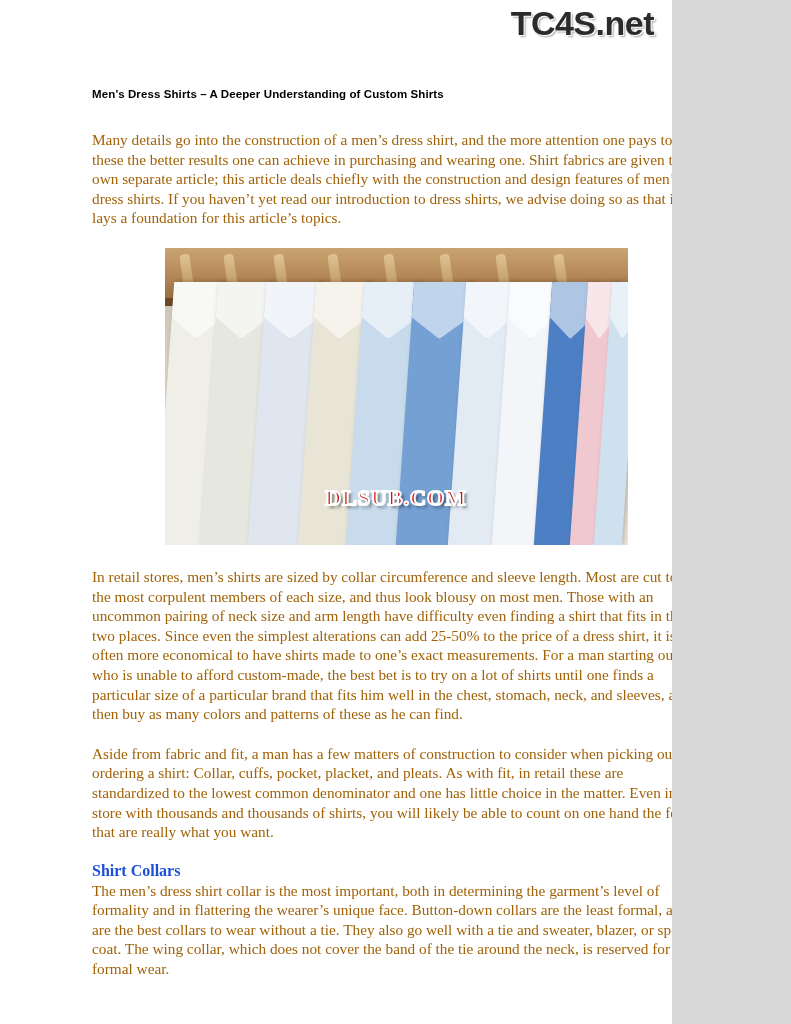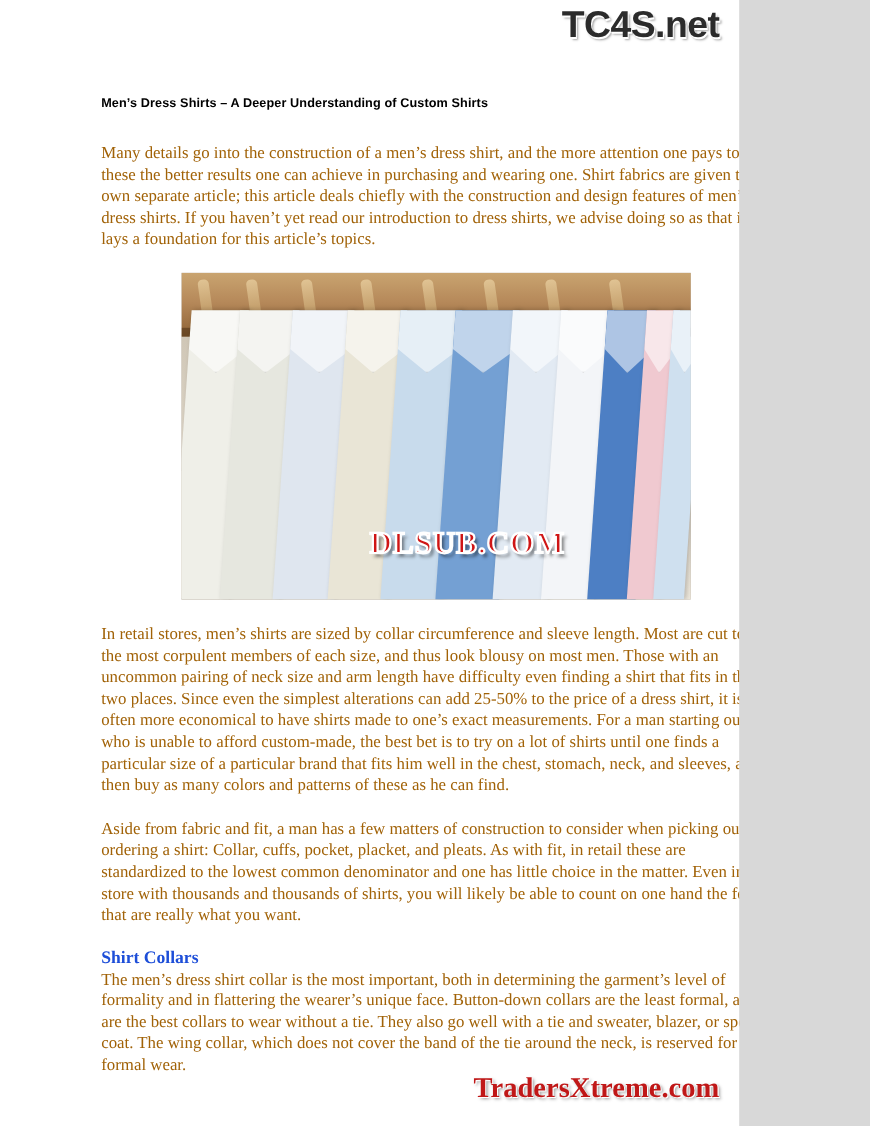--- a/index.html
+++ b/index.html
@@ -127,27 +127,26 @@
   }
 
   
   .img-watermark {
     position: absolute;
     left: 50%;
     transform: translateX(-50%);
     bottom: 34px;
     font-family: "Liberation Serif", serif;
     font-weight: bold;
-    font-size: 28px;
+    font-size: 22px;
     letter-spacing: 1px;
     color: #cf1515;
     -webkit-text-stroke: 2px #ffffff;
     text-shadow: 3px 3px 3px rgba(0,0,0,0.45);
     white-space: nowrap;
-    margin-left: 29px;
   }
 
   
   .bottom-watermark {
     position: absolute;
     right: 18px;
     bottom: 20px;
     font-family: "Liberation Serif", serif;
     font-weight: bold;
     font-size: 26px;
@@ -223,15 +222,14 @@
 
     <p class="body-text">In retail stores, men’s shirts are sized by collar circumference and sleeve length. Most are cut to fit the most corpulent members of each size, and thus look blousy on most men. Those with an uncommon pairing of neck size and arm length have difficulty even finding a shirt that fits in these two places. Since even the simplest alterations can add 25-50% to the price of a dress shirt, it is often more economical to have shirts made to one’s exact measurements. For a man starting out who is unable to afford custom-made, the best bet is to try on a lot of shirts until one finds a particular size of a particular brand that fits him well in the chest, stomach, neck, and sleeves, and then buy as many colors and patterns of these as he can find.</p>
 
     <p class="body-text">Aside from fabric and fit, a man has a few matters of construction to consider when picking out or ordering a shirt: Collar, cuffs, pocket, placket, and pleats. As with fit, in retail these are standardized to the lowest common denominator and one has little choice in the matter. Even in a store with thousands and thousands of shirts, you will likely be able to count on one hand the few that are really what you want.</p>
 
     <h2 class="section-heading">Shirt Collars</h2>
 
     <p class="body-text">The men’s dress shirt collar is the most important, both in determining the garment’s level of formality and in flattering the wearer’s unique face. Button-down collars are the least formal, and are the best collars to wear without a tie. They also go well with a tie and sweater, blazer, or sport coat. The wing collar, which does not cover the band of the tie around the neck, is reserved for formal wear.</p>
   </div>
 
-  <div class="bottom-watermark">TradersXtreme.com</div>
 
 </div>
 
 </body></html>

